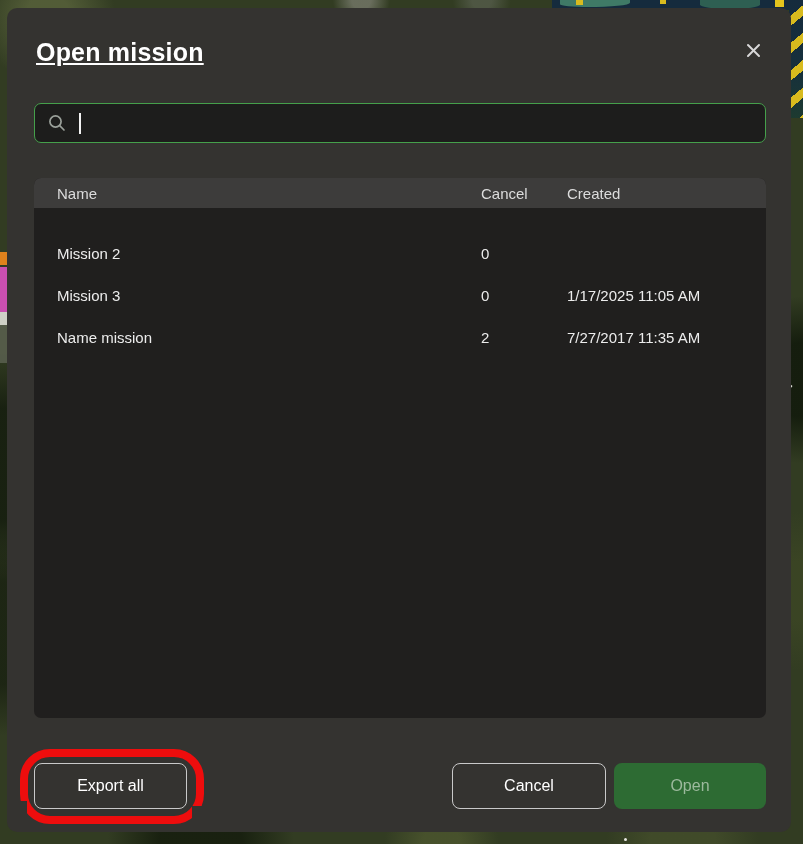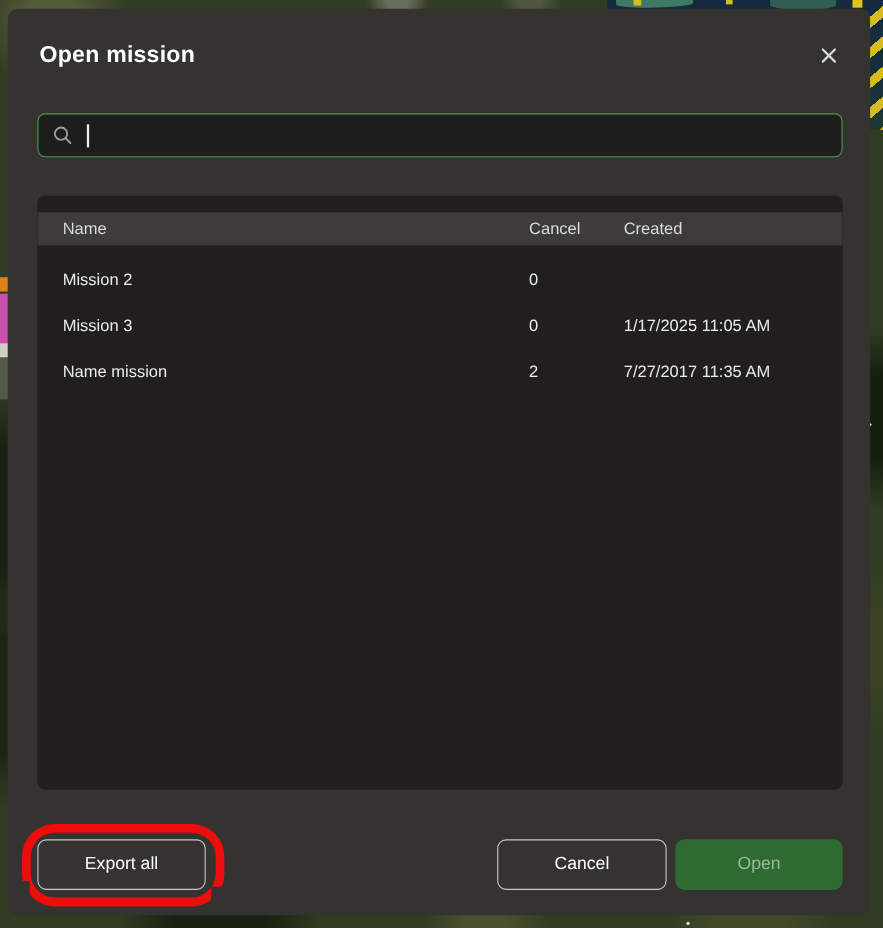--- a/index.html
+++ b/index.html
@@ -59,22 +59,23 @@
   .map-dot{position:absolute;left:624px;top:838px;width:3px;height:3px;background:#e8e8e2;border-radius:50%;}
 
   
   .modal{
     position:absolute;left:7px;top:8px;width:784px;height:824px;
     background:var(--modal-bg);
     border-radius:10px;
   }
   .modal-title{
     position:absolute;left:29px;top:30px;
-    font-size:21px;font-weight:700;color:var(--text-primary);
+    font-size:25px;font-weight:700;color:var(--text-primary);
     letter-spacing:.2px;
+    text-decoration:underline;
   }
   .close-btn{
     position:absolute;left:731px;top:27px;width:30px;height:30px;
     background:transparent;border:none;cursor:pointer;
     display:flex;align-items:center;justify-content:center;
   }
 
   
   .search-box{
     position:absolute;left:27px;top:95px;width:732px;height:40px;
@@ -98,23 +99,23 @@
   .mission-table{
     position:absolute;left:27px;top:170px;width:732px;height:540px;
     background:var(--table-bg);border-radius:7px;overflow:hidden;
   }
   .grid-cols{
     display:grid;grid-template-columns:424px 86px 1fr;
     padding-left:23px;align-items:center;
   }
   .table-header{
     height:30px;background:var(--header-bg);
-    color:#dcdcdc;font-size:15px;margin-top:15px;
-  }
-  .table-body{padding-top:10px;}
+    color:#dcdcdc;font-size:15px;
+  }
+  .table-body{padding-top:24px;}
   .table-row{
     height:42px;color:#ececec;font-size:15px;cursor:pointer;
   }
 
   
   .btn{
     position:absolute;top:755px;height:46px;
     border-radius:8px;font-size:16px;font-weight:400;
     font-family:"Liberation Sans","DejaVu Sans",sans-serif;
     display:flex;align-items:center;justify-content:center;cursor:pointer;

